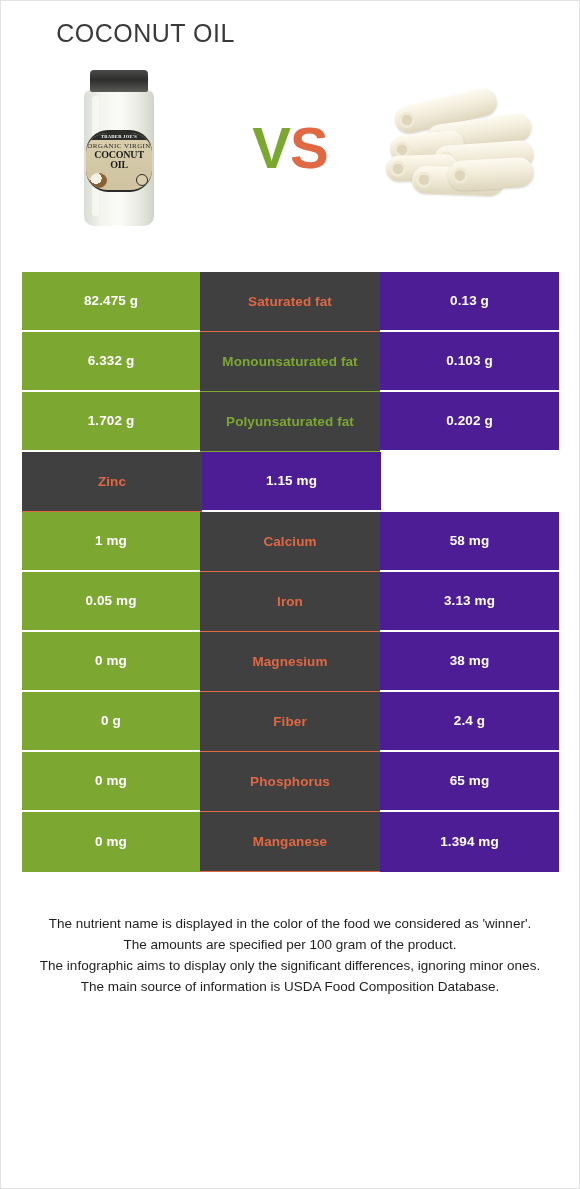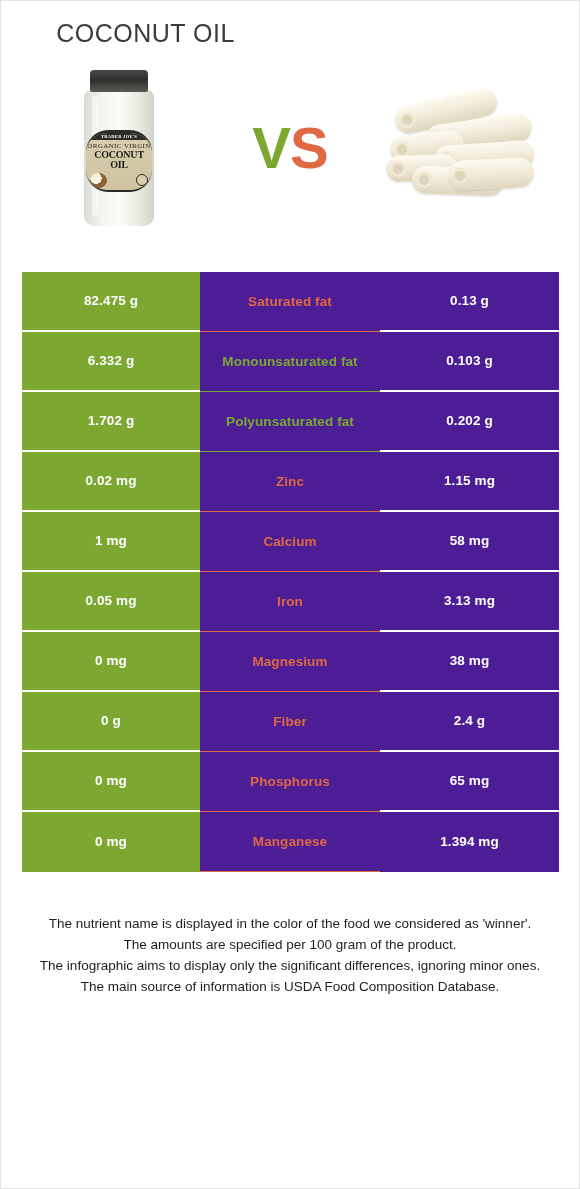--- a/index.html
+++ b/index.html
@@ -145,21 +145,21 @@
     display: flex;
     align-items: center;
     justify-content: center;
     font-size: 13.5px;
     font-weight: bold;
     letter-spacing: .1px;
   }
   .cell.left  { width: 178px; background: #7CA832; color: #ffffff; border-bottom: 2px solid #ffffff; }
   .cell.right { width: 179px; background: #4c1d95; color: #ffffff; border-bottom: 2px solid #ffffff; }
   .cell.mid   {
-    width: 180px; background: #4c1d95; font-size: 13.5px;
+    width: 180px; background: #404040; font-size: 13.5px;
     border-bottom: 1px solid #E06843;
   }
   .row.green-win .cell.mid { color: #7CA832; border-bottom-color: #7CA832; }
   .row.red-win   .cell.mid { color: #E06843; border-bottom-color: #E06843; }
   .row:last-child .cell.left,
   .row:last-child .cell.right { border-bottom: none; }
 
   
   .footer {
     margin-top: 42px;
@@ -225,21 +225,20 @@
       <div class="cell left">6.332 g</div>
       <div class="cell mid">Monounsaturated fat</div>
       <div class="cell right">0.103 g</div>
     </div>
     <div class="row green-win">
       <div class="cell left">1.702 g</div>
       <div class="cell mid">Polyunsaturated fat</div>
       <div class="cell right">0.202 g</div>
     </div>
     <div class="row red-win">
-      <div class="cell left">0.02 mg</div>
       <div class="cell mid">Zinc</div>
       <div class="cell right">1.15 mg</div>
     </div>
     <div class="row red-win">
       <div class="cell left">1 mg</div>
       <div class="cell mid">Calcium</div>
       <div class="cell right">58 mg</div>
     </div>
     <div class="row red-win">
       <div class="cell left">0.05 mg</div>

